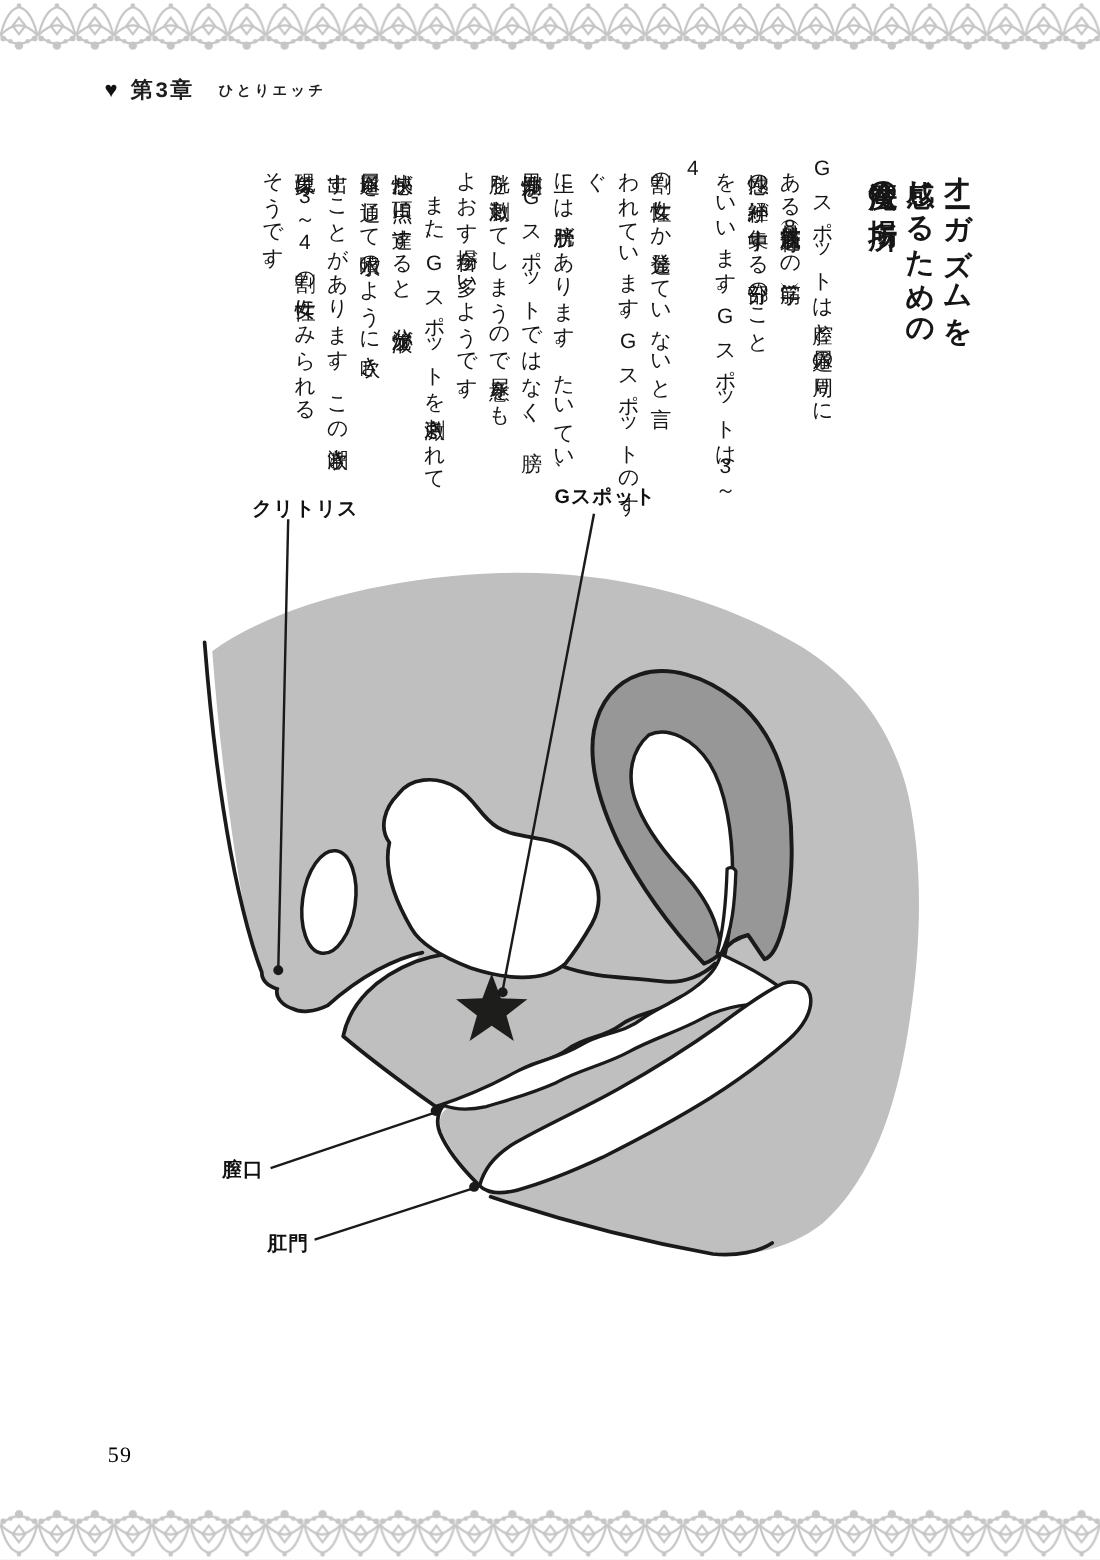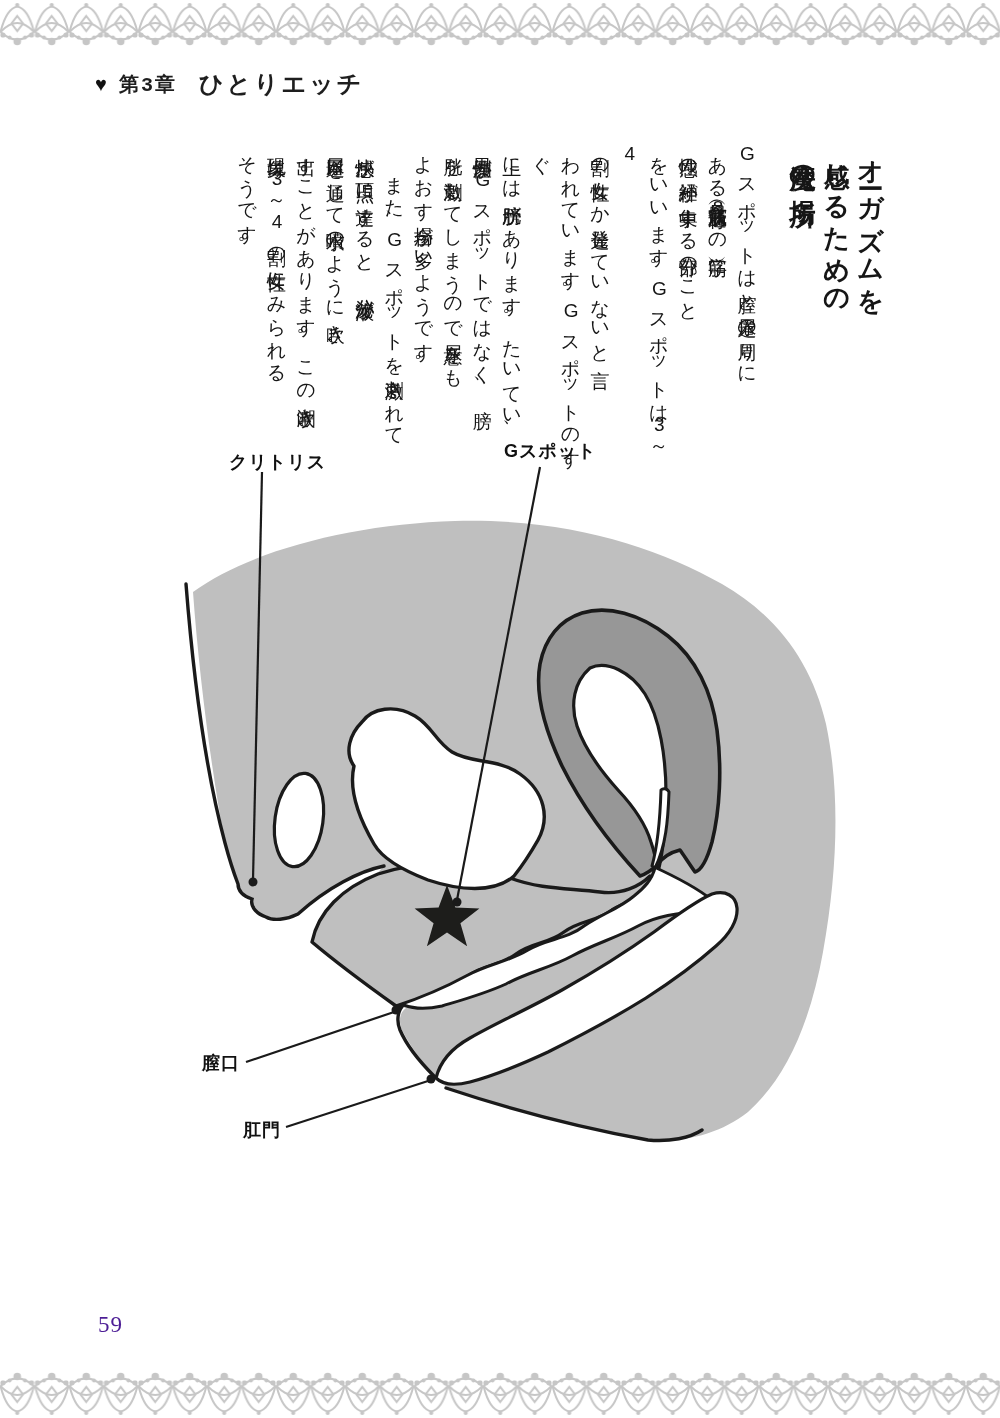--- a/index.html
+++ b/index.html
@@ -9,37 +9,37 @@
     font-family:"Liberation Sans","DejaVu Sans",sans-serif;color:#1e1e1e;
   }
   
   .lace{position:absolute;left:0;width:1000px;height:50px;}
   .lace-top{top:0;}
   .lace-bottom{top:1368px;transform:scaleY(-1);}
   
   .chapter{position:absolute;top:68px;left:95px;display:flex;align-items:center;}
   .heart{font-size:20px;line-height:20px;color:#111;}
   .chapter-num{font-size:20px;font-weight:700;margin-left:12px;letter-spacing:2px;font-family:Liberation Mono, monospace;}
-  .chapter-title{font-size:24px;font-weight:700;margin-left:22px;letter-spacing:3px;}
+  .chapter-title{font-size:13px;font-weight:700;margin-left:22px;letter-spacing:3px;}
   
   .vtext{
     position:absolute;top:143px;right:112px;height:320px;
     writing-mode:vertical-rl;text-orientation:upright;color:#161616;
   }
   .title-group{margin-block-end:24px;}
   .title-col{font-size:26px;font-weight:700;line-height:34px;letter-spacing:2px;}
   .body-col{font-size:19px;line-height:29.4px;letter-spacing:1.2px;}
   
   .diagram{position:absolute;left:140px;top:428px;width:748px;height:760px;}
   .diagram text{font-weight:700;font-size:18px;fill:#111;
     font-family:"Liberation Sans","DejaVu Sans",sans-serif;letter-spacing:1px;}
   
   .pagenum{
     position:absolute;left:98px;top:1312px;font-family:"Liberation Serif","DejaVu Serif",serif;
-    font-size:23px;color:#4c1d95;letter-spacing:1px;
+    font-size:20px;color:#000000;letter-spacing:1px;
   }
 </style>
 </head>
 <body>
 
 <div class="page">
 
   <svg class="lace lace-top" width="1000" height="50">
     <defs>
       <pattern id="lacePat" width="34.5" height="50" patternUnits="userSpaceOnUse">

